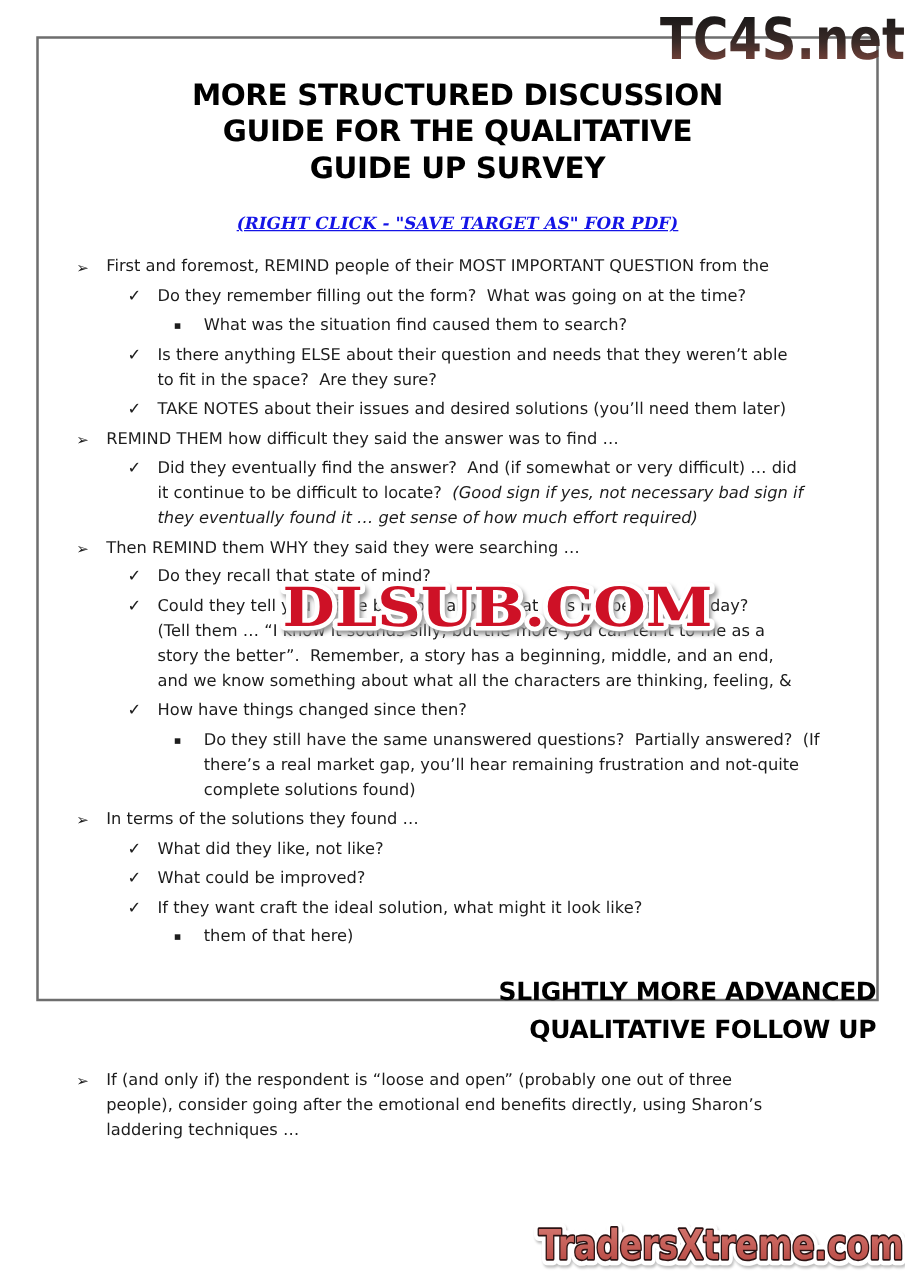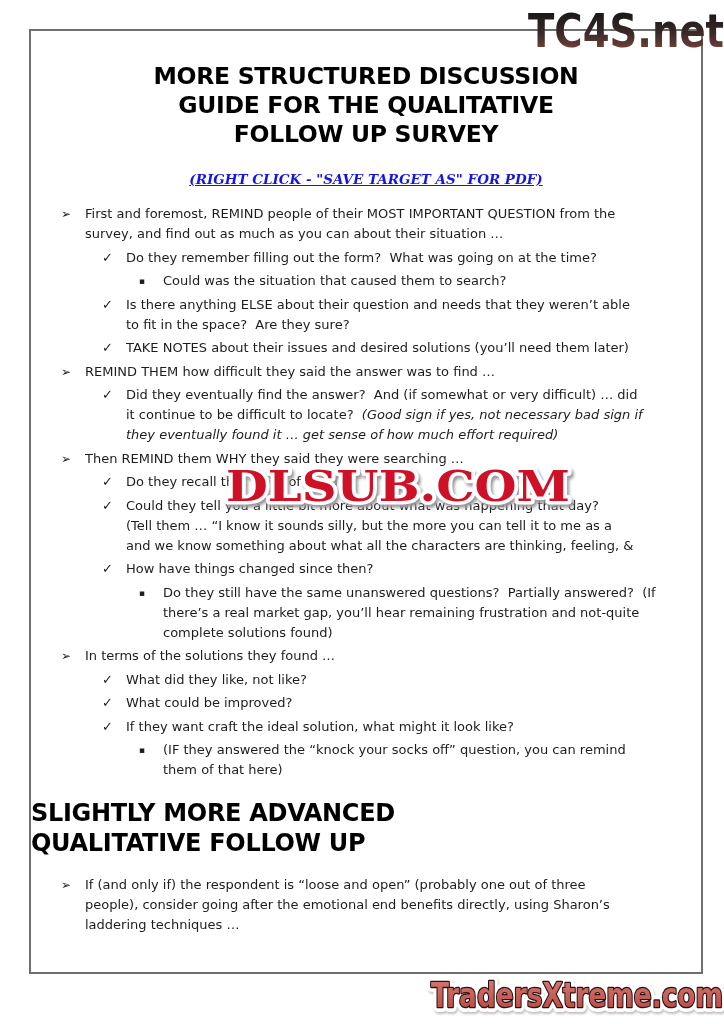--- a/index.html
+++ b/index.html
@@ -2,21 +2,21 @@
 <html><head>
 <meta charset="utf-8">
 <style>
   html,body{margin:0;padding:0;}
   body{
     width:724px;height:1024px;position:relative;overflow:hidden;
     background:#ffffff;
     font-family:"DejaVu Sans","Liberation Sans",sans-serif;
   }
   .page{
-    position:absolute;left:29px;top:29px;width:674px;height:945px;
+    position:absolute;left:29px;top:29px;width:674px;height:772px;
     border:2px solid #6e6e6e;box-sizing:border-box;background:#ffffff;
     overflow:visible;
   }
   .title{
     margin-top:31px;text-align:center;
     font-size:23.5px;font-weight:bold;line-height:29px;
     letter-spacing:-0.3px;color:#000;
   }
   .pdf-link{
     display:block;text-align:center;margin-top:22px;
@@ -30,58 +30,57 @@
   .para.lv2{margin-left:71px;}
   .para.lv3{margin-left:108px;}
   .bullet{flex:none;width:24px;color:#1d1d1d;}
   .b-arrow{font-size:12px;}
   .b-check{font-size:13px;}
   .b-square{font-size:9px;line-height:20px;}
   .lines{flex:1 1 auto;min-width:0;}
   .line{white-space:pre;}
   .line em{}
   .h2{
-    text-align:left;font-size:24px;font-weight:bold;line-height:30px;
+    text-align:right;font-size:20px;font-weight:bold;line-height:30px;
     letter-spacing:-0.3px;color:#000;margin-top:18px;margin-bottom:17px;
   }
   .wm{position:absolute;pointer-events:none;}
   .wm-tc4s{top:1px;right:-4px;}
   .wm-dlsub{left:218px;top:456px;}
   .wm-traders{left:426px;top:966px;}
 </style>
 </head>
 <body>
 
 <div class="page">
   <div class="title">
     <div>MORE STRUCTURED DISCUSSION</div>
     <div>GUIDE FOR THE QUALITATIVE</div>
-    <div>FOLLOW UP SURVEY</div>
+    <div>GUIDE UP SURVEY</div>
   </div>
 
   <a class="pdf-link">(RIGHT CLICK - "SAVE TARGET AS" FOR PDF)</a>
 
   <div class="doc-body">
       <div class="para lv1">
         <span class="bullet b-arrow">➢</span>
         <div class="lines">
           <div class="line"><span>First and foremost, REMIND people of their MOST IMPORTANT QUESTION from the</span></div>
-          <div class="line"><span>survey, and find out as much as you can about their situation …</span></div>
         </div>
       </div>
       <div class="para lv2">
         <span class="bullet b-check">✓</span>
         <div class="lines">
           <div class="line"><span>Do they remember filling out the form?  What was going on at the time?</span></div>
         </div>
       </div>
       <div class="para lv3">
         <span class="bullet b-square">▪</span>
         <div class="lines">
-          <div class="line"><span>Could was the situation that caused them to search?</span></div>
+          <div class="line"><span>What was the situation find caused them to search?</span></div>
         </div>
       </div>
       <div class="para lv2">
         <span class="bullet b-check">✓</span>
         <div class="lines">
           <div class="line"><span>Is there anything ELSE about their question and needs that they weren’t able</span></div>
           <div class="line"><span>to fit in the space?  Are they sure?</span></div>
         </div>
       </div>
       <div class="para lv2">
@@ -114,20 +113,21 @@
         <span class="bullet b-check">✓</span>
         <div class="lines">
           <div class="line"><span>Do they recall that state of mind?</span></div>
         </div>
       </div>
       <div class="para lv2">
         <span class="bullet b-check">✓</span>
         <div class="lines">
           <div class="line"><span>Could they tell you a little bit more about what was happening that day?</span></div>
           <div class="line"><span>(Tell them … “I know it sounds silly, but the more you can tell it to me as a</span></div>
+          <div class="line"><span>story the better”.  Remember, a story has a beginning, middle, and an end,</span></div>
           <div class="line"><span>and we know something about what all the characters are thinking, feeling, &amp;</span></div>
         </div>
       </div>
       <div class="para lv2">
         <span class="bullet b-check">✓</span>
         <div class="lines">
           <div class="line"><span>How have things changed since then?</span></div>
         </div>
       </div>
       <div class="para lv3">
@@ -158,21 +158,20 @@
       </div>
       <div class="para lv2">
         <span class="bullet b-check">✓</span>
         <div class="lines">
           <div class="line"><span>If they want craft the ideal solution, what might it look like?</span></div>
         </div>
       </div>
       <div class="para lv3">
         <span class="bullet b-square">▪</span>
         <div class="lines">
-          <div class="line"><span>(IF they answered the “knock your socks off” question, you can remind</span></div>
           <div class="line"><span>them of that here)</span></div>
         </div>
       </div>
       <div class="h2">
         <div>SLIGHTLY MORE ADVANCED</div>
         <div>QUALITATIVE FOLLOW UP</div>
       </div>
       <div class="para lv1">
         <span class="bullet b-arrow">➢</span>
         <div class="lines">

